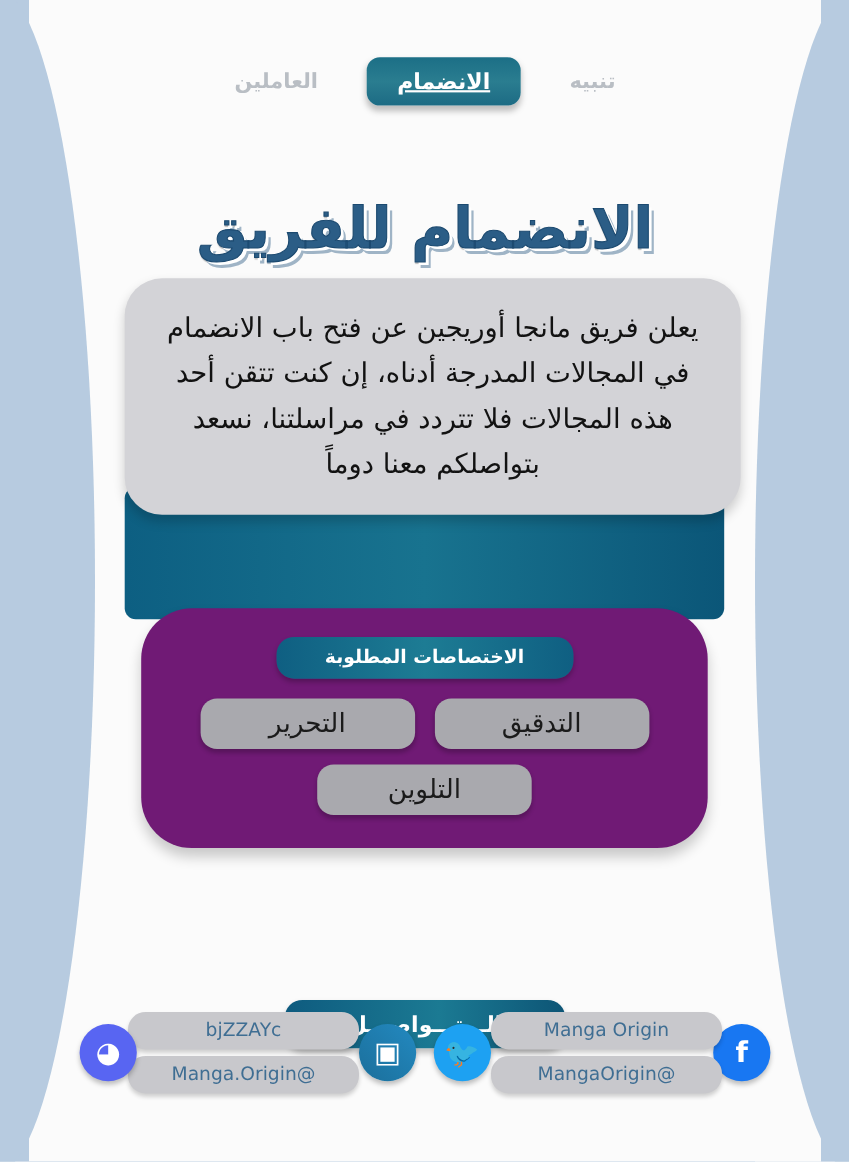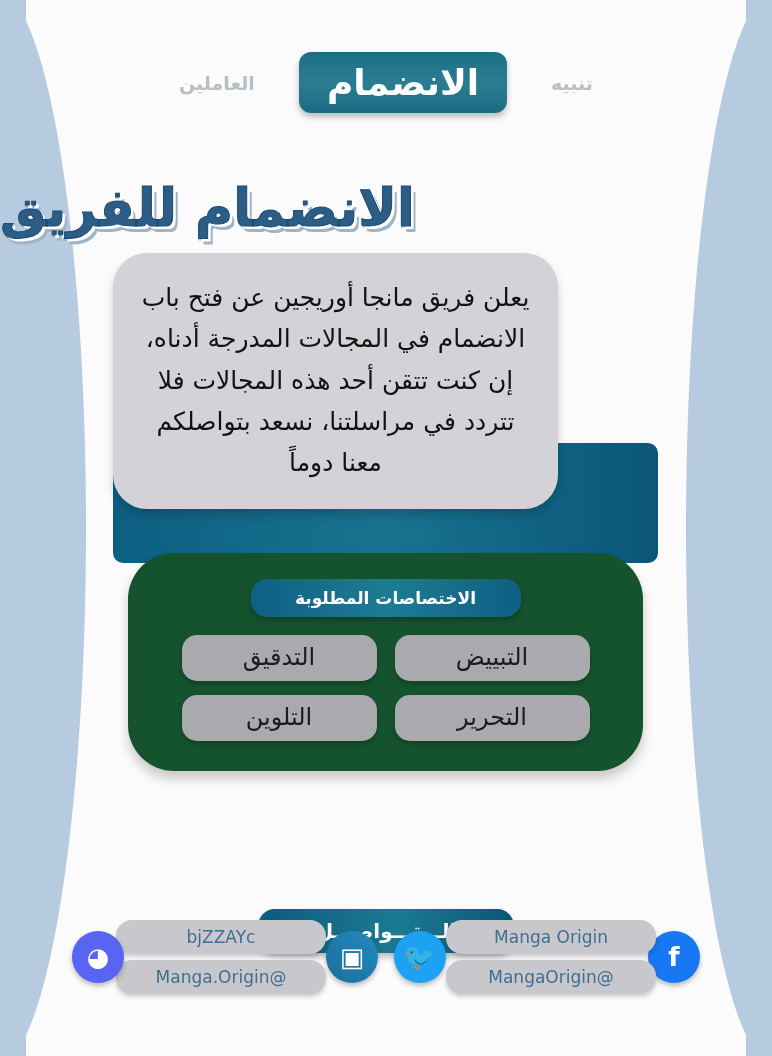--- a/index.html
+++ b/index.html
@@ -41,41 +41,42 @@
     font-size:19px;color:#b9bec4;letter-spacing:0px;
     font-weight:bold;
     padding:4px 6px;
   }
   .tab.active{
     color:#ffffff;
     background:linear-gradient(180deg,#1c6f86 0%,#2a7d90 50%,#1d6b84 100%);
     border-radius:12px;
     padding:10px 28px;
     box-shadow:0 4px 6px rgba(0,0,0,.25);
-    font-size:36px;
+    font-size:20px;
+    text-decoration:underline;
   }
 
   
   .headline{
     position:absolute;top:178px;left:0;right:0;
-    text-align:left;
+    text-align:center;
     font-size:52px;
     font-weight:bold;
     color:#2b5d86;
     letter-spacing:2px;
     text-shadow:
       3px 3px 0 #ffffff,
       5px 6px 0 #9fb4c6,
       0 2px 1px rgba(0,0,0,.25);
     -webkit-text-stroke:1px #1c4a70;
   }
 
   
   .intro-card{
-    position:absolute;top:253px;left:113px;width:445px;
+    position:absolute;top:253px;left:113px;width:560px;
     background:#d3d3d7;
     border-radius:34px;
     padding:24px 26px 26px;
     box-sizing:border-box;
     box-shadow:0 6px 10px rgba(0,0,0,.18);
   }
   .intro-card p{
     margin:0;
     text-align:center;
     font-size:25px;
@@ -87,21 +88,21 @@
   .teal-band{
     position:absolute;left:113px;width:545px;top:443px;height:120px;
     background:linear-gradient(90deg,#0d5f82 0%,#18738f 50%,#0b5678 100%);
     border-radius:10px;
     z-index:-0;
   }
 
   
   .spec-card{
     position:absolute;top:553px;left:128px;width:515px;
-    background:#14532d;
+    background:#701a75;
     border-radius:46px;
     padding:26px 28px 30px;
     box-sizing:border-box;
     box-shadow:0 8px 12px rgba(0,0,0,.2);
   }
   .spec-title{
     width:270px;margin:0 auto 18px;
     background:linear-gradient(90deg,#0f5f82 0%,#1d7c94 50%,#0f5f82 100%);
     color:#fff;border-radius:16px;
     text-align:center;font-size:17px;font-weight:bold;
@@ -188,21 +189,20 @@
 
   <div class="teal-band"></div>
 
   <div class="intro-card">
     <p>يعلن فريق مانجا أوريجين عن فتح باب الانضمام في المجالات المدرجة أدناه، إن كنت تتقن أحد هذه المجالات فلا تتردد في مراسلتنا، نسعد بتواصلكم معنا دوماً</p>
   </div>
 
   <div class="spec-card">
     <div class="spec-title">الاختصاصات المطلوبة</div>
     <div class="spec-grid">
-      <div class="chip">التبييض</div>
       <div class="chip">التدقيق</div>
       <div class="chip">التحرير</div>
       <div class="chip">التلوين</div>
     </div>
   </div>
 
   <div class="contact-title">الـــتـــواصـــل</div>
 
   <div class="socials">
 

